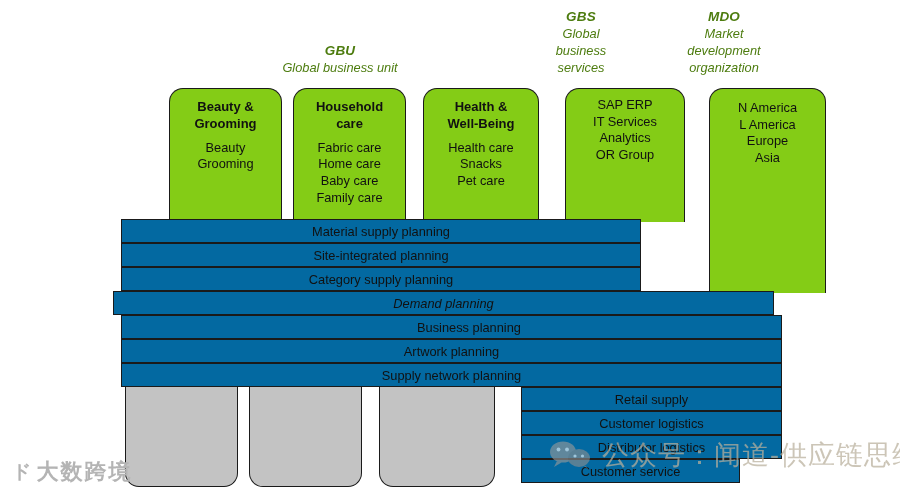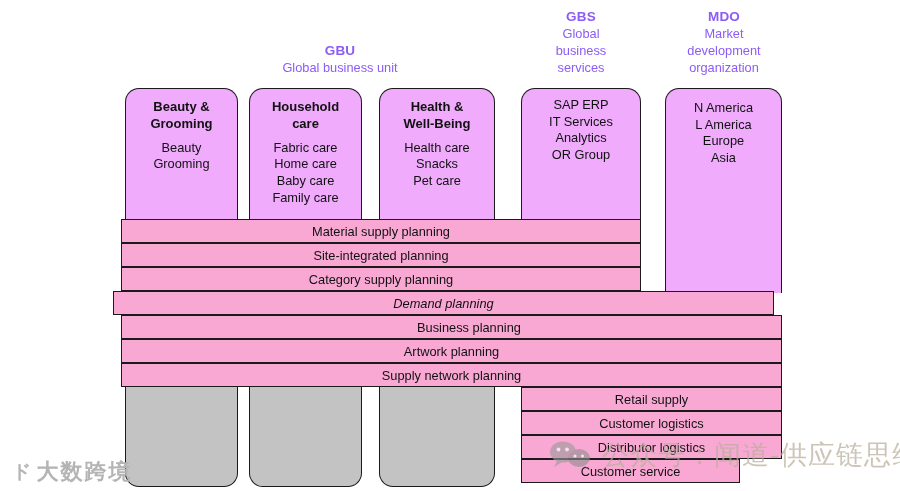--- a/index.html
+++ b/index.html
@@ -18,41 +18,43 @@
     background: #ffffff;
     overflow: hidden;
   }
 
   
   .col-head {
     position: absolute;
     text-align: center;
     line-height: 1.32;
     font-size: 13px;
-    color: #8b5cf6;
+    color: #4d7c0f;
+    font-style: italic;
   }
   .col-head .abbr {
     font-weight: bold;
     font-size: 13.5px;
     letter-spacing: .2px;
   }
   .col-head .full {
     font-weight: normal;
     font-size: 12.8px;
   }
 
   
   .pillar-top {
     position: absolute;
-    background: #f0abfc;
+    background: #84cc16;
     border: 1.6px solid #1a1a1a;
     border-bottom: none;
     border-top-left-radius: 14px;
     border-top-right-radius: 14px;
     box-sizing: border-box;
+    margin-left: 44px;
   }
   .pillar-bot {
     position: absolute;
     background: #c3c3c3;
     border: 1.6px solid #1a1a1a;
     border-top: none;
     border-bottom-left-radius: 14px;
     border-bottom-right-radius: 14px;
     box-sizing: border-box;
   }
@@ -68,21 +70,21 @@
     margin-bottom: 7px;
   }
   .pillar-item {
     font-weight: normal;
     font-size: 12.8px;
   }
 
   
   .bar {
     position: absolute;
-    background: #f9a8d4;
+    background: #0369a1;
     border: 1.6px solid #1a1a1a;
     box-sizing: border-box;
     display: flex;
     align-items: center;
     justify-content: center;
     font-size: 12.8px;
     color: #111;
     z-index: 5;
   }
 

